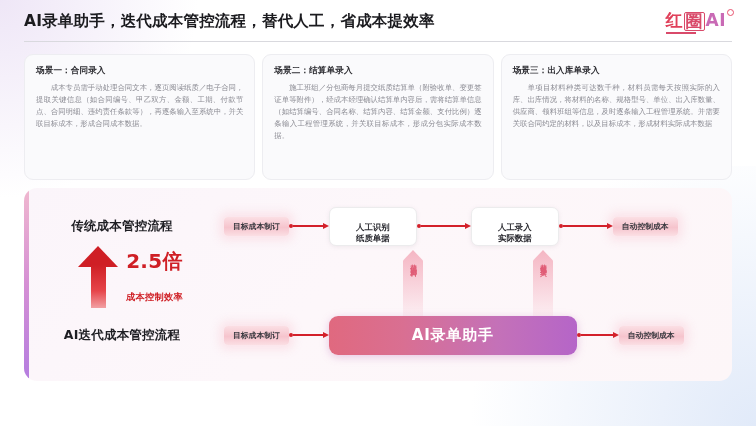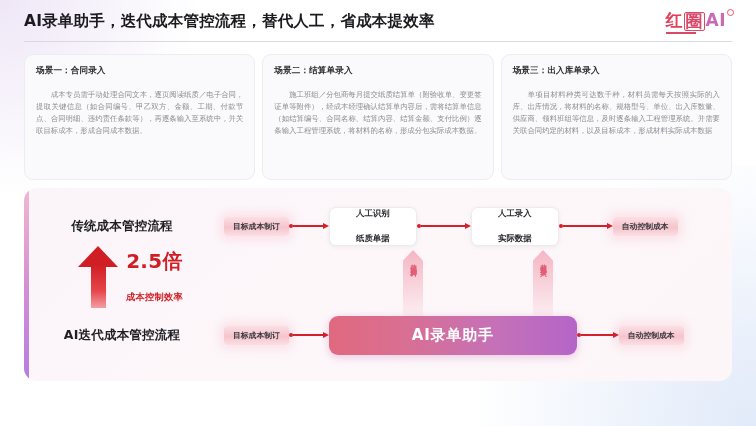--- a/index.html
+++ b/index.html
@@ -62,21 +62,21 @@
   .card{
     flex:1;box-sizing:border-box;
     background:#fafafc;
     border:1px solid #ededf1;
     border-radius:9px;
     padding:10px 11px 9px 11px;
     display:flex;flex-direction:column;
   }
   .card-title{
     font-size:8.6px;font-weight:bold;color:#2b2b30;
-    margin-bottom:12px;letter-spacing:.1px;
+    margin-bottom:5px;letter-spacing:.1px;
   }
   .card-body{
     font-size:7.4px;line-height:1.62;color:#8b8b93;
     text-indent:14.8px;text-align:justify;
   }
   
   .panel{
     position:absolute;left:24px;top:188px;width:708px;height:193px;
     border-radius:13px;
     background:linear-gradient(135deg,#fbf5fa 0%,#fdf7fa 45%,#fdf6f8 100%);
@@ -105,21 +105,21 @@
     height:19px;padding:0 9px;
     border-radius:4px;
     font-size:7.8px;font-weight:bold;color:#3a3a40;
     white-space:nowrap;
     background:linear-gradient(180deg,#fbdfe4 0%,#f6c4cd 55%,#fbdfe4 100%);
     box-shadow:0 0 9px 5px rgba(250,225,232,.85);
   }
   .chip-start{margin-left:4px;}
   
   .node{
-    display:flex;flex-direction:column;align-items:center;justify-content:space-between;
+    display:flex;flex-direction:column;align-items:center;justify-content:flex-end;
     width:86px;height:37px;
     background:#ffffff;
     border:1px solid #ececed;
     border-radius:7px;
     box-shadow:0 1px 4px rgba(150,130,150,.13);
     font-size:8.4px;font-weight:bold;color:#2a2a30;line-height:1.35;
   }
   
   .conn{
     display:flex;align-items:center;
@@ -221,21 +221,21 @@
 
 <div class="cards">
 
   <div class="card">
     <div class="card-title">场景一：合同录入</div>
     <div class="card-body">成本专员需手动处理合同文本，逐页阅读纸质／电子合同，提取关键信息（如合同编号、甲乙双方、金额、工期、付款节点、合同明细、违约责任条款等），再逐条输入至系统中，并关联目标成本，形成合同成本数据。</div>
   </div>
 
   <div class="card">
     <div class="card-title">场景二：结算单录入</div>
-    <div class="card-body">施工班组／分包商每月提交纸质结算单（附验收单、变更签证单等附件），经成本经理确认结算单内容后，需将结算单信息（如结算编号、合同名称、结算内容、结算金额、支付比例）逐条输入工程管理系统，将材料的名称，形成分包实际成本数据。</div>
+    <div class="card-body">施工班组／分包商每月提交纸质结算单（附验收单、变更签证单等附件），经成本经理确认结算单内容后，需将结算单信息（如结算编号、合同名称、结算内容、结算金额、支付比例）逐条输入工程管理系统，并关联目标成本，形成分包实际成本数据。</div>
   </div>
 
   <div class="card">
     <div class="card-title">场景三：出入库单录入</div>
     <div class="card-body">单项目材料种类可达数千种，材料员需每天按照实际的入库、出库情况，将材料的名称、规格型号、单位、出入库数量、供应商、领料班组等信息，及时逐条输入工程管理系统。并需要关联合同约定的材料，以及目标成本，形成材料实际成本数据</div>
   </div>
 
 </div>
 
 <div class="panel">

